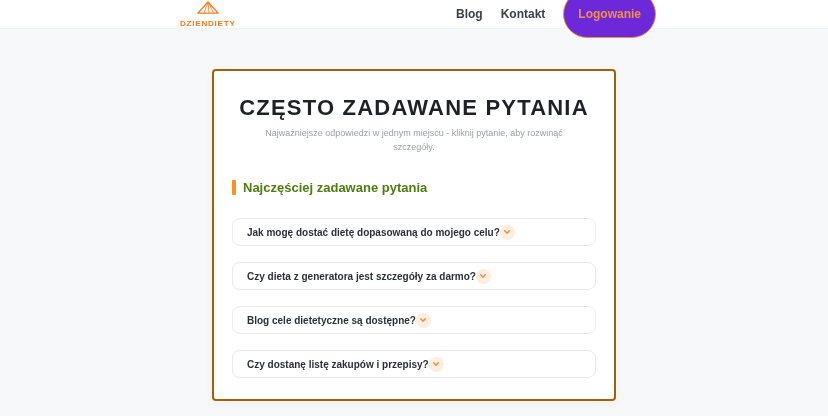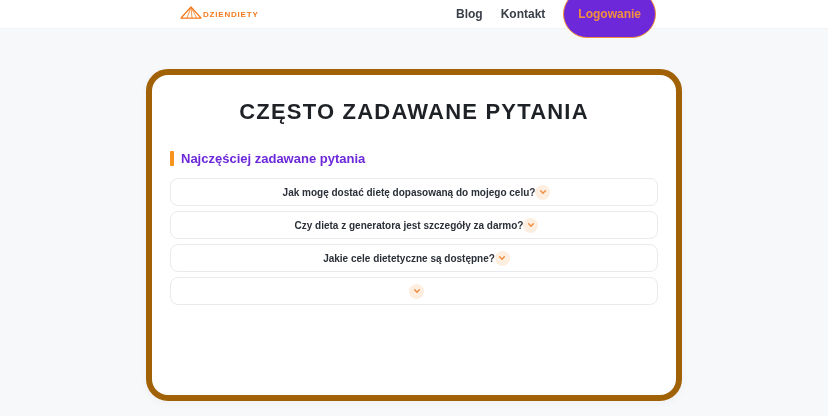--- a/index.html
+++ b/index.html
@@ -22,21 +22,21 @@
   }
   .header-inner {
     width: 512px;
     display: flex;
     align-items: center;
     justify-content: space-between;
     padding: 0 14px 0 22px;
   }
   .logo {
     display: flex;
-    flex-direction: row;
+    flex-direction: column;
     align-items: center;
     gap: 1px;
     cursor: pointer;
   }
   .logo-text {
     color: #f47b20;
     font-size: 8px;
     font-weight: 800;
     letter-spacing: 0.8px;
   }
@@ -61,25 +61,25 @@
     font-weight: 700;
     padding: 16px 14px;
     cursor: pointer;
     font-family: "Liberation Sans", sans-serif;
   }
 
   
   .main { display: flex; justify-content: center; }
   .card {
     margin-top: 40px;
-    width: 536px;
+    width: 404px;
     height: 332px;
     background: #ffffff;
-    border: 6px solid #a16207;
-    border-radius: 22px;
+    border: 2px solid #a16207;
+    border-radius: 4px;
     box-shadow: 0 2px 8px rgba(40, 44, 52, 0.04);
     padding: 22px 18px 24px 18px;
   }
   .page-title {
     text-align: center;
     font-size: 22px;
     font-weight: 800;
     letter-spacing: 1.2px;
     color: #1e2126;
     margin-top: 2px;
@@ -101,35 +101,36 @@
   }
   .section-bar {
     width: 4px;
     height: 15px;
     background: #f7941d;
     border-radius: 1px;
   }
   .section-title {
     font-size: 13px;
     font-weight: 800;
-    color: #6d28d9;
+    color: #4d7c0f;
   }
 
   
   .faq-list { display: flex; flex-direction: column; gap: 5px; }
   .faq-item {
     height: 28px;
     background: #ffffff;
     border: 1px solid #e8eaee;
     border-radius: 8px;
     display: flex;
     align-items: center;
-    justify-content: center;
+    justify-content: flex-start;
     padding: 0 9px 0 14px;
     cursor: pointer;
+    margin-top: 11px;
   }
   .faq-q {
     font-size: 10px;
     font-weight: 700;
     color: #2b3038;
   }
   .chev-circle {
     width: 15px;
     height: 15px;
     border-radius: 50%;
@@ -159,20 +160,21 @@
       <a class="nav-link">Blog</a>
       <a class="nav-link">Kontakt</a>
       <button class="login-btn">Logowanie</button>
     </nav>
   </div>
 </header>
 
 <main class="main">
   <section class="card">
     <h1 class="page-title">CZĘSTO ZADAWANE PYTANIA</h1>
+    <p class="page-subtitle">Najważniejsze odpowiedzi w jednym miejscu - kliknij pytanie, aby rozwinąć szczegóły.</p>
 
     <div class="section-head">
       <span class="section-bar"></span>
       <span class="section-title">Najczęściej zadawane pytania</span>
     </div>
 
     <div class="faq-list">
 
       <div class="faq-item">
         <span class="faq-q">Jak mogę dostać dietę dopasowaną do mojego celu?</span>
@@ -186,29 +188,30 @@
       <div class="faq-item">
         <span class="faq-q">Czy dieta z generatora jest szczegóły za darmo?</span>
         <span class="chev-circle">
           <svg width="8" height="8" viewBox="0 0 12 12">
               <path d="M2.5 4.2 L6 7.8 L9.5 4.2" stroke="#ee8b3c" stroke-width="2" fill="none" stroke-linecap="round" stroke-linejoin="round"></path>
             </svg>
         </span>
       </div>
 
       <div class="faq-item">
-        <span class="faq-q">Jakie cele dietetyczne są dostępne?</span>
-        <span class="chev-circle">
-          <svg width="8" height="8" viewBox="0 0 12 12">
-              <path d="M2.5 4.2 L6 7.8 L9.5 4.2" stroke="#ee8b3c" stroke-width="2" fill="none" stroke-linecap="round" stroke-linejoin="round"></path>
-            </svg>
-        </span>
-      </div>
-
-      <div class="faq-item">
+        <span class="faq-q">Blog cele dietetyczne są dostępne?</span>
+        <span class="chev-circle">
+          <svg width="8" height="8" viewBox="0 0 12 12">
+              <path d="M2.5 4.2 L6 7.8 L9.5 4.2" stroke="#ee8b3c" stroke-width="2" fill="none" stroke-linecap="round" stroke-linejoin="round"></path>
+            </svg>
+        </span>
+      </div>
+
+      <div class="faq-item">
+        <span class="faq-q">Czy dostanę listę zakupów i przepisy?</span>
         <span class="chev-circle">
           <svg width="8" height="8" viewBox="0 0 12 12">
               <path d="M2.5 4.2 L6 7.8 L9.5 4.2" stroke="#ee8b3c" stroke-width="2" fill="none" stroke-linecap="round" stroke-linejoin="round"></path>
             </svg>
         </span>
       </div>
 
 
 
     </div>

